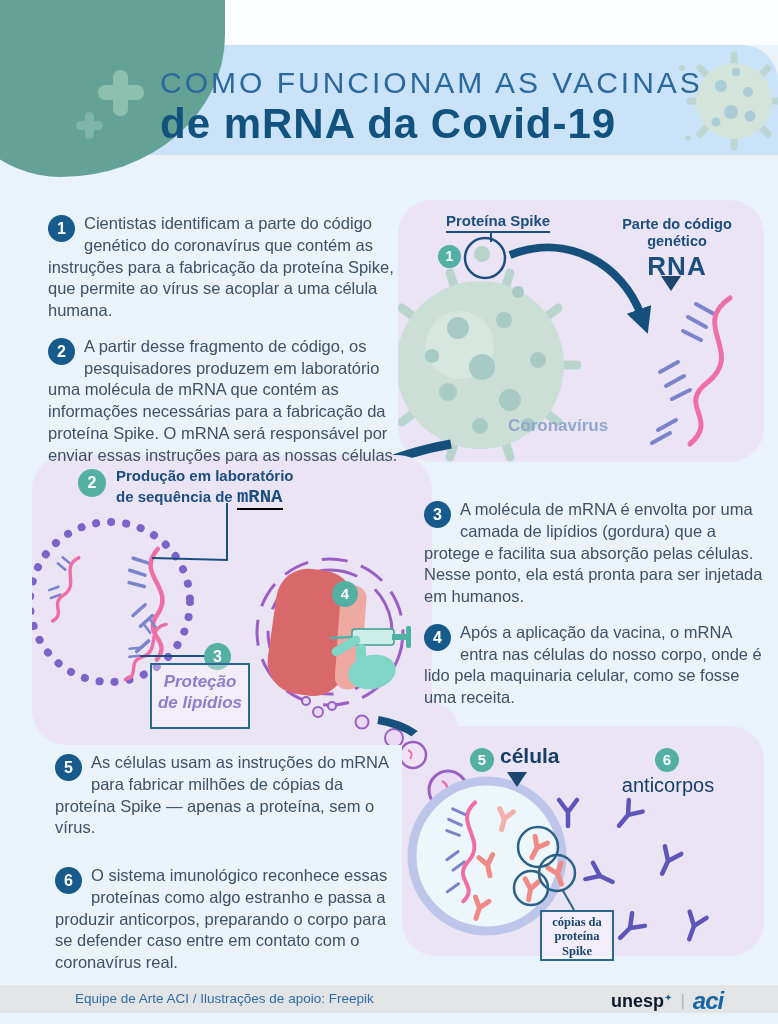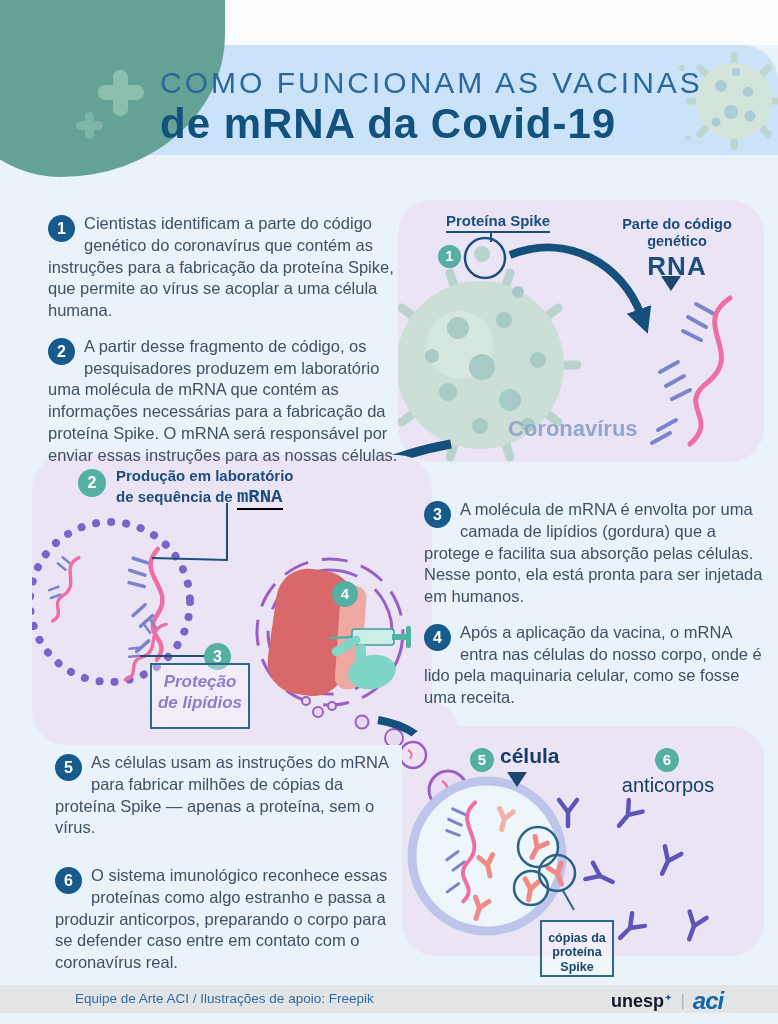--- a/index.html
+++ b/index.html
@@ -153,21 +153,21 @@
     </svg>
     <span class="navy-label" style="left:48px;top:12px;font-size:15px;border-bottom:2px solid #1c4e7e;padding-bottom:2px;">Proteína Spike</span>
     <div class="connector" style="left:92px;top:33px;width:2px;height:9px;"></div>
     <div class="teal-badge" style="left:40px;top:45px;width:23px;height:23px;font-size:14px;line-height:23px;">1</div>
     <div class="navy-label" style="left:199px;top:16px;width:160px;text-align:center;font-size:14.5px;line-height:1.2;">
       <span>Parte do código</span><br>
       <span>genético</span><br>
       <span style="font-size:26px;letter-spacing:1px;">RNA</span>
     </div>
     <div class="tri-down" style="left:263px;top:76px;"></div>
-    <div class="abs" style="left:110px;top:216px;font-size:22px;font-weight:bold;color:#93a7cc;">Coronavírus</div>
+    <div class="abs" style="left:110px;top:216px;font-size:17px;font-weight:bold;color:#93a7cc;">Coronavírus</div>
   </div>
 
   <svg class="abs" style="left:283px;top:438px;" width="175" height="108" viewBox="0 0 175 108">
     <defs>
       <marker id="ah2" markerUnits="userSpaceOnUse" markerWidth="30" markerHeight="30" refX="6" refY="13" orient="auto">
           <path d="M0,0 L26,13 L0,26 Z" fill="#15507c"></path>
         </marker>
     </defs>
     <path d="M168,6 C112,16 55,38 20,86" fill="none" stroke="#15507c" stroke-width="9" marker-end="url(#ah2)"></path>
   </svg>
@@ -329,21 +329,21 @@
         <g transform="translate(292,200) rotate(20)">
             <path d="M-9,-12 L0,0 L9,-12 M0,0 L0,14"></path>
           </g>
       </g>
     </svg>
     <div class="teal-badge" style="left:68px;top:22px;width:24px;height:24px;font-size:15px;line-height:24px;">5</div>
     <div class="abs" style="left:98px;top:18px;font-size:21px;font-weight:bold;color:#173f66;text-align:center;">célula</div>
     <div class="tri-down" style="left:105px;top:46px;"></div>
     <div class="teal-badge" style="left:253px;top:22px;width:24px;height:24px;font-size:15px;line-height:24px;">6</div>
     <div class="abs" style="left:210px;top:48px;width:112px;text-align:center;font-size:20px;font-weight:normal;color:#173f66;">anticorpos</div>
-    <div class="label-box" style="left:138px;top:194px;width:70px;height:44px;font-size:12.5px;line-height:1.15;padding-top:9px;">
+    <div class="label-box" style="left:138px;top:184px;width:70px;height:44px;font-size:12.5px;line-height:1.15;padding-top:3px;font-family:Liberation Serif, serif;">
       <span>cópias da</span><br>
       <span>proteína</span><br>
       <span>Spike</span>
     </div>
   </div>
 
   <div class="abs steps-col col12">
     <div class="step">
       <span class="step-badge">1</span>
       <span>Cientistas identificam a parte do código genético do coronavírus que contém as instruções para a fabricação da proteína Spike, que permite ao vírus se acoplar a uma célula humana.</span>

